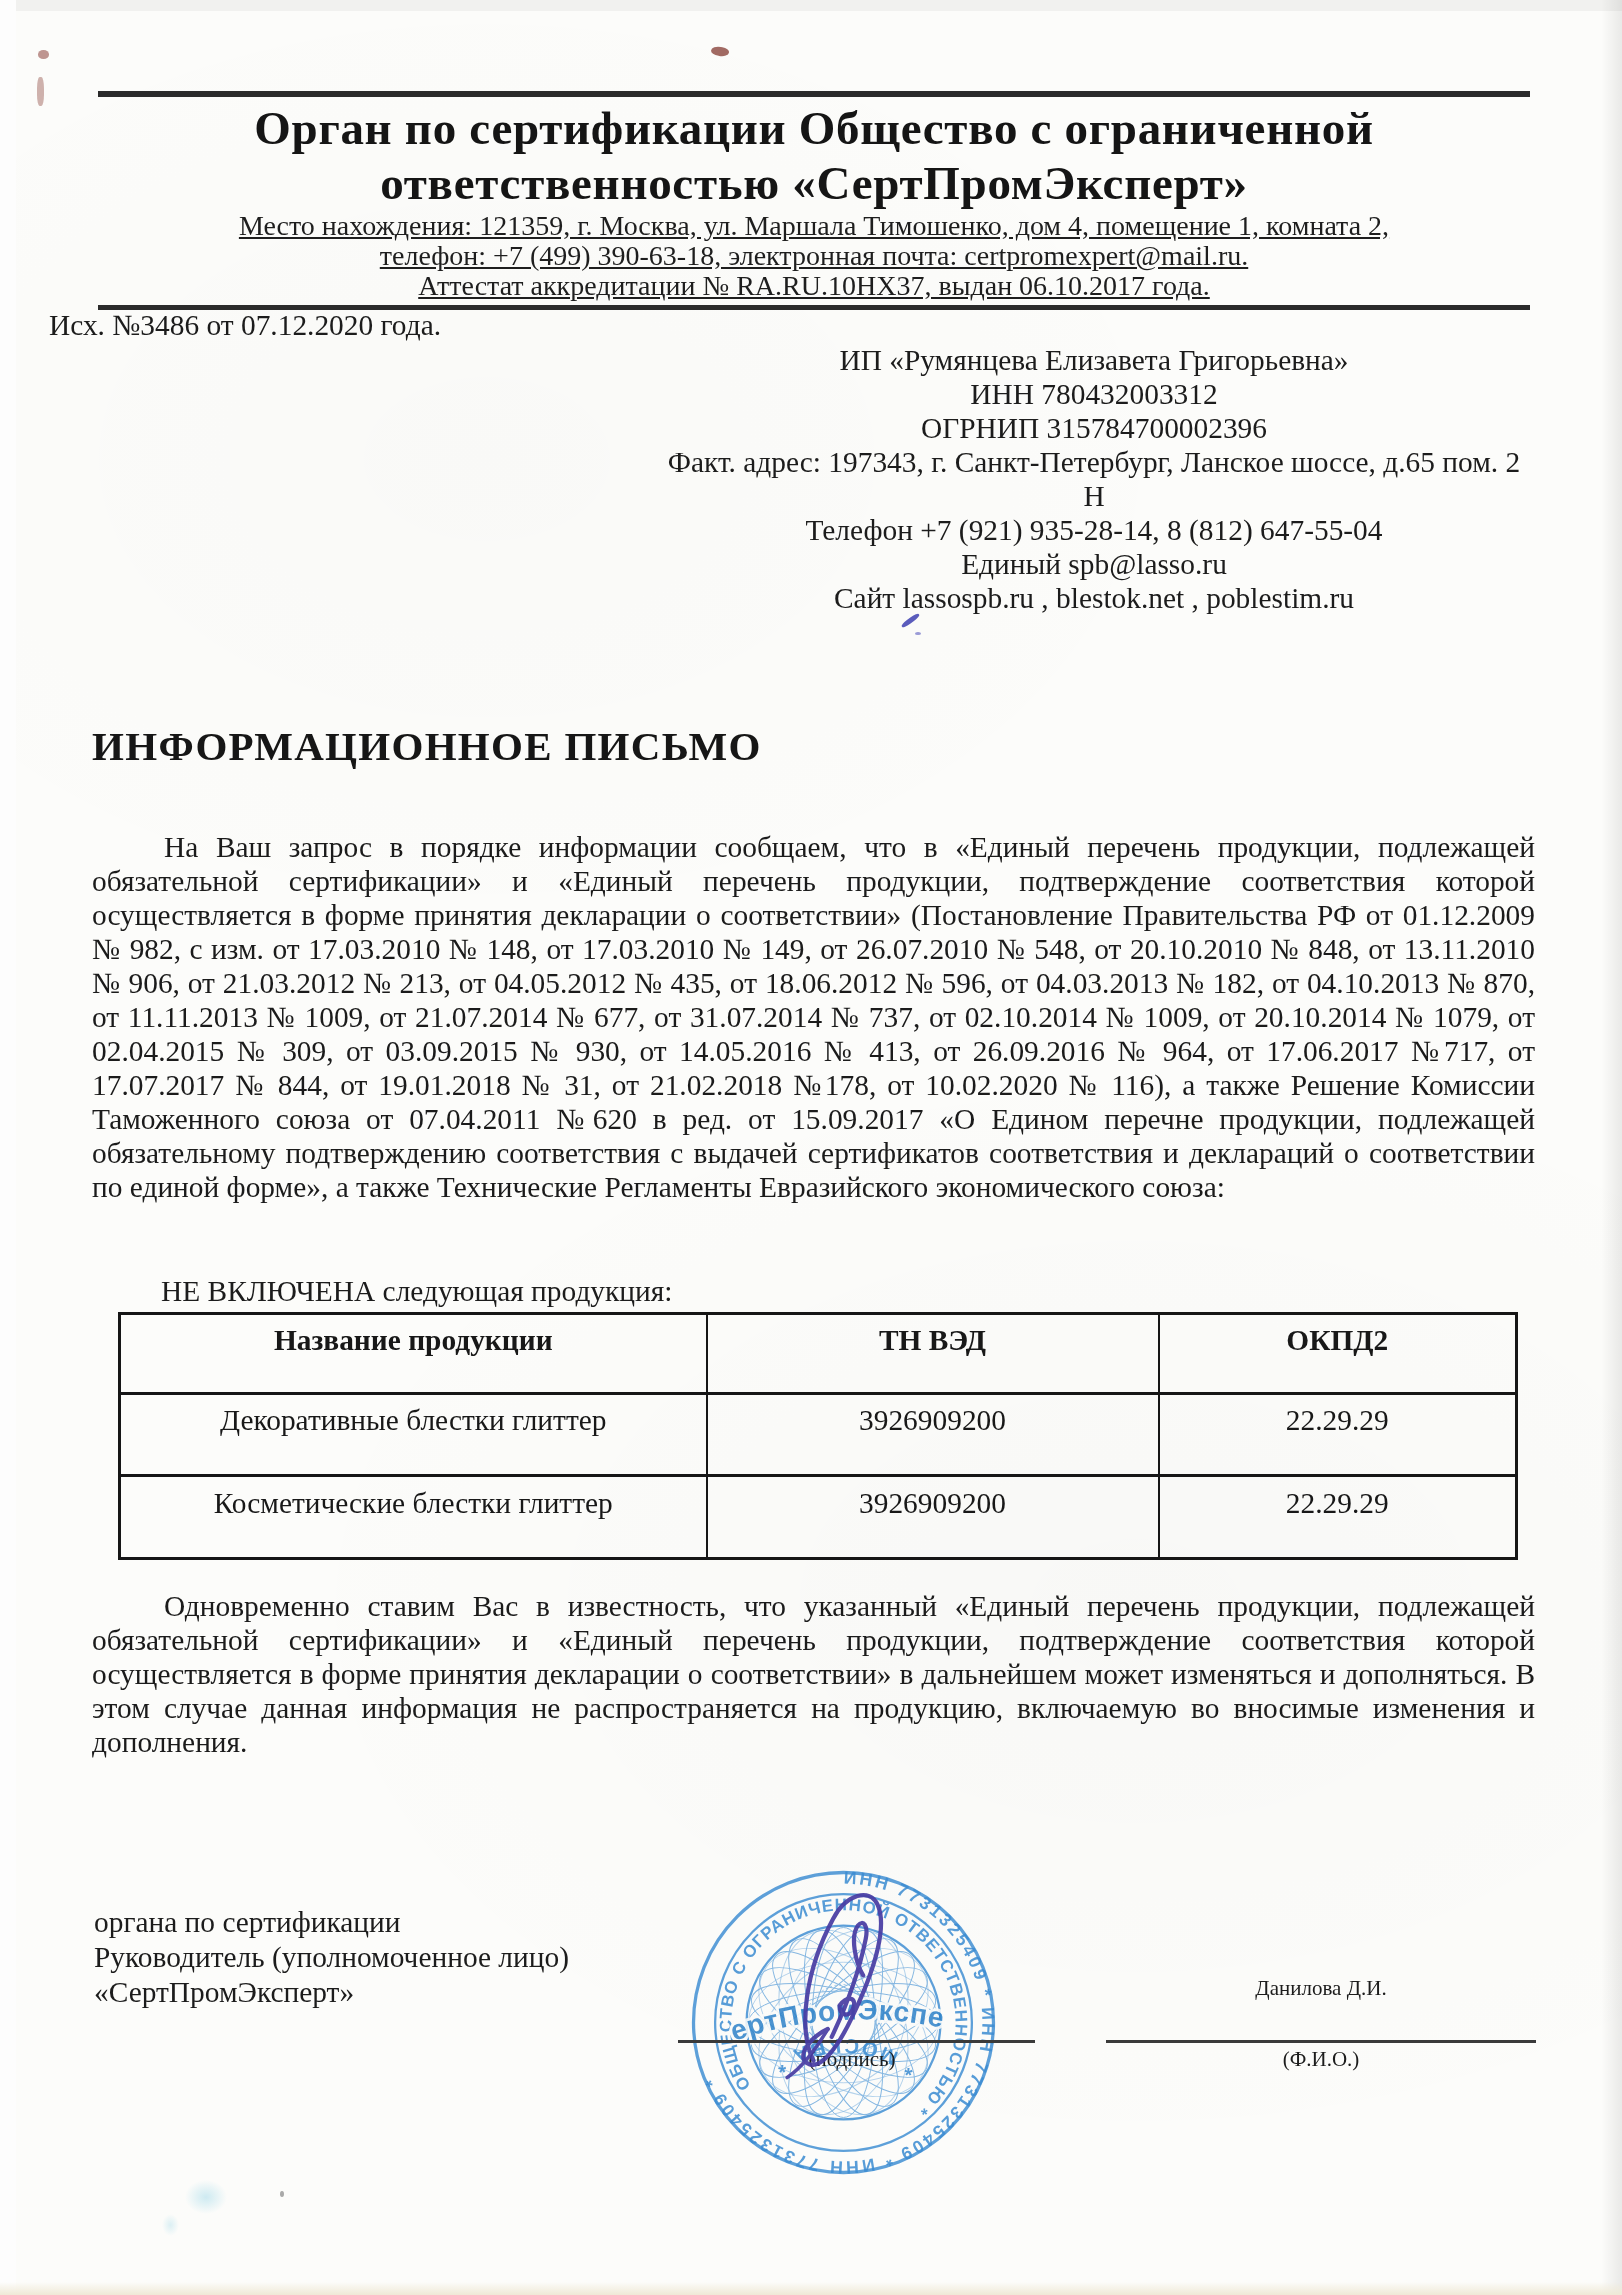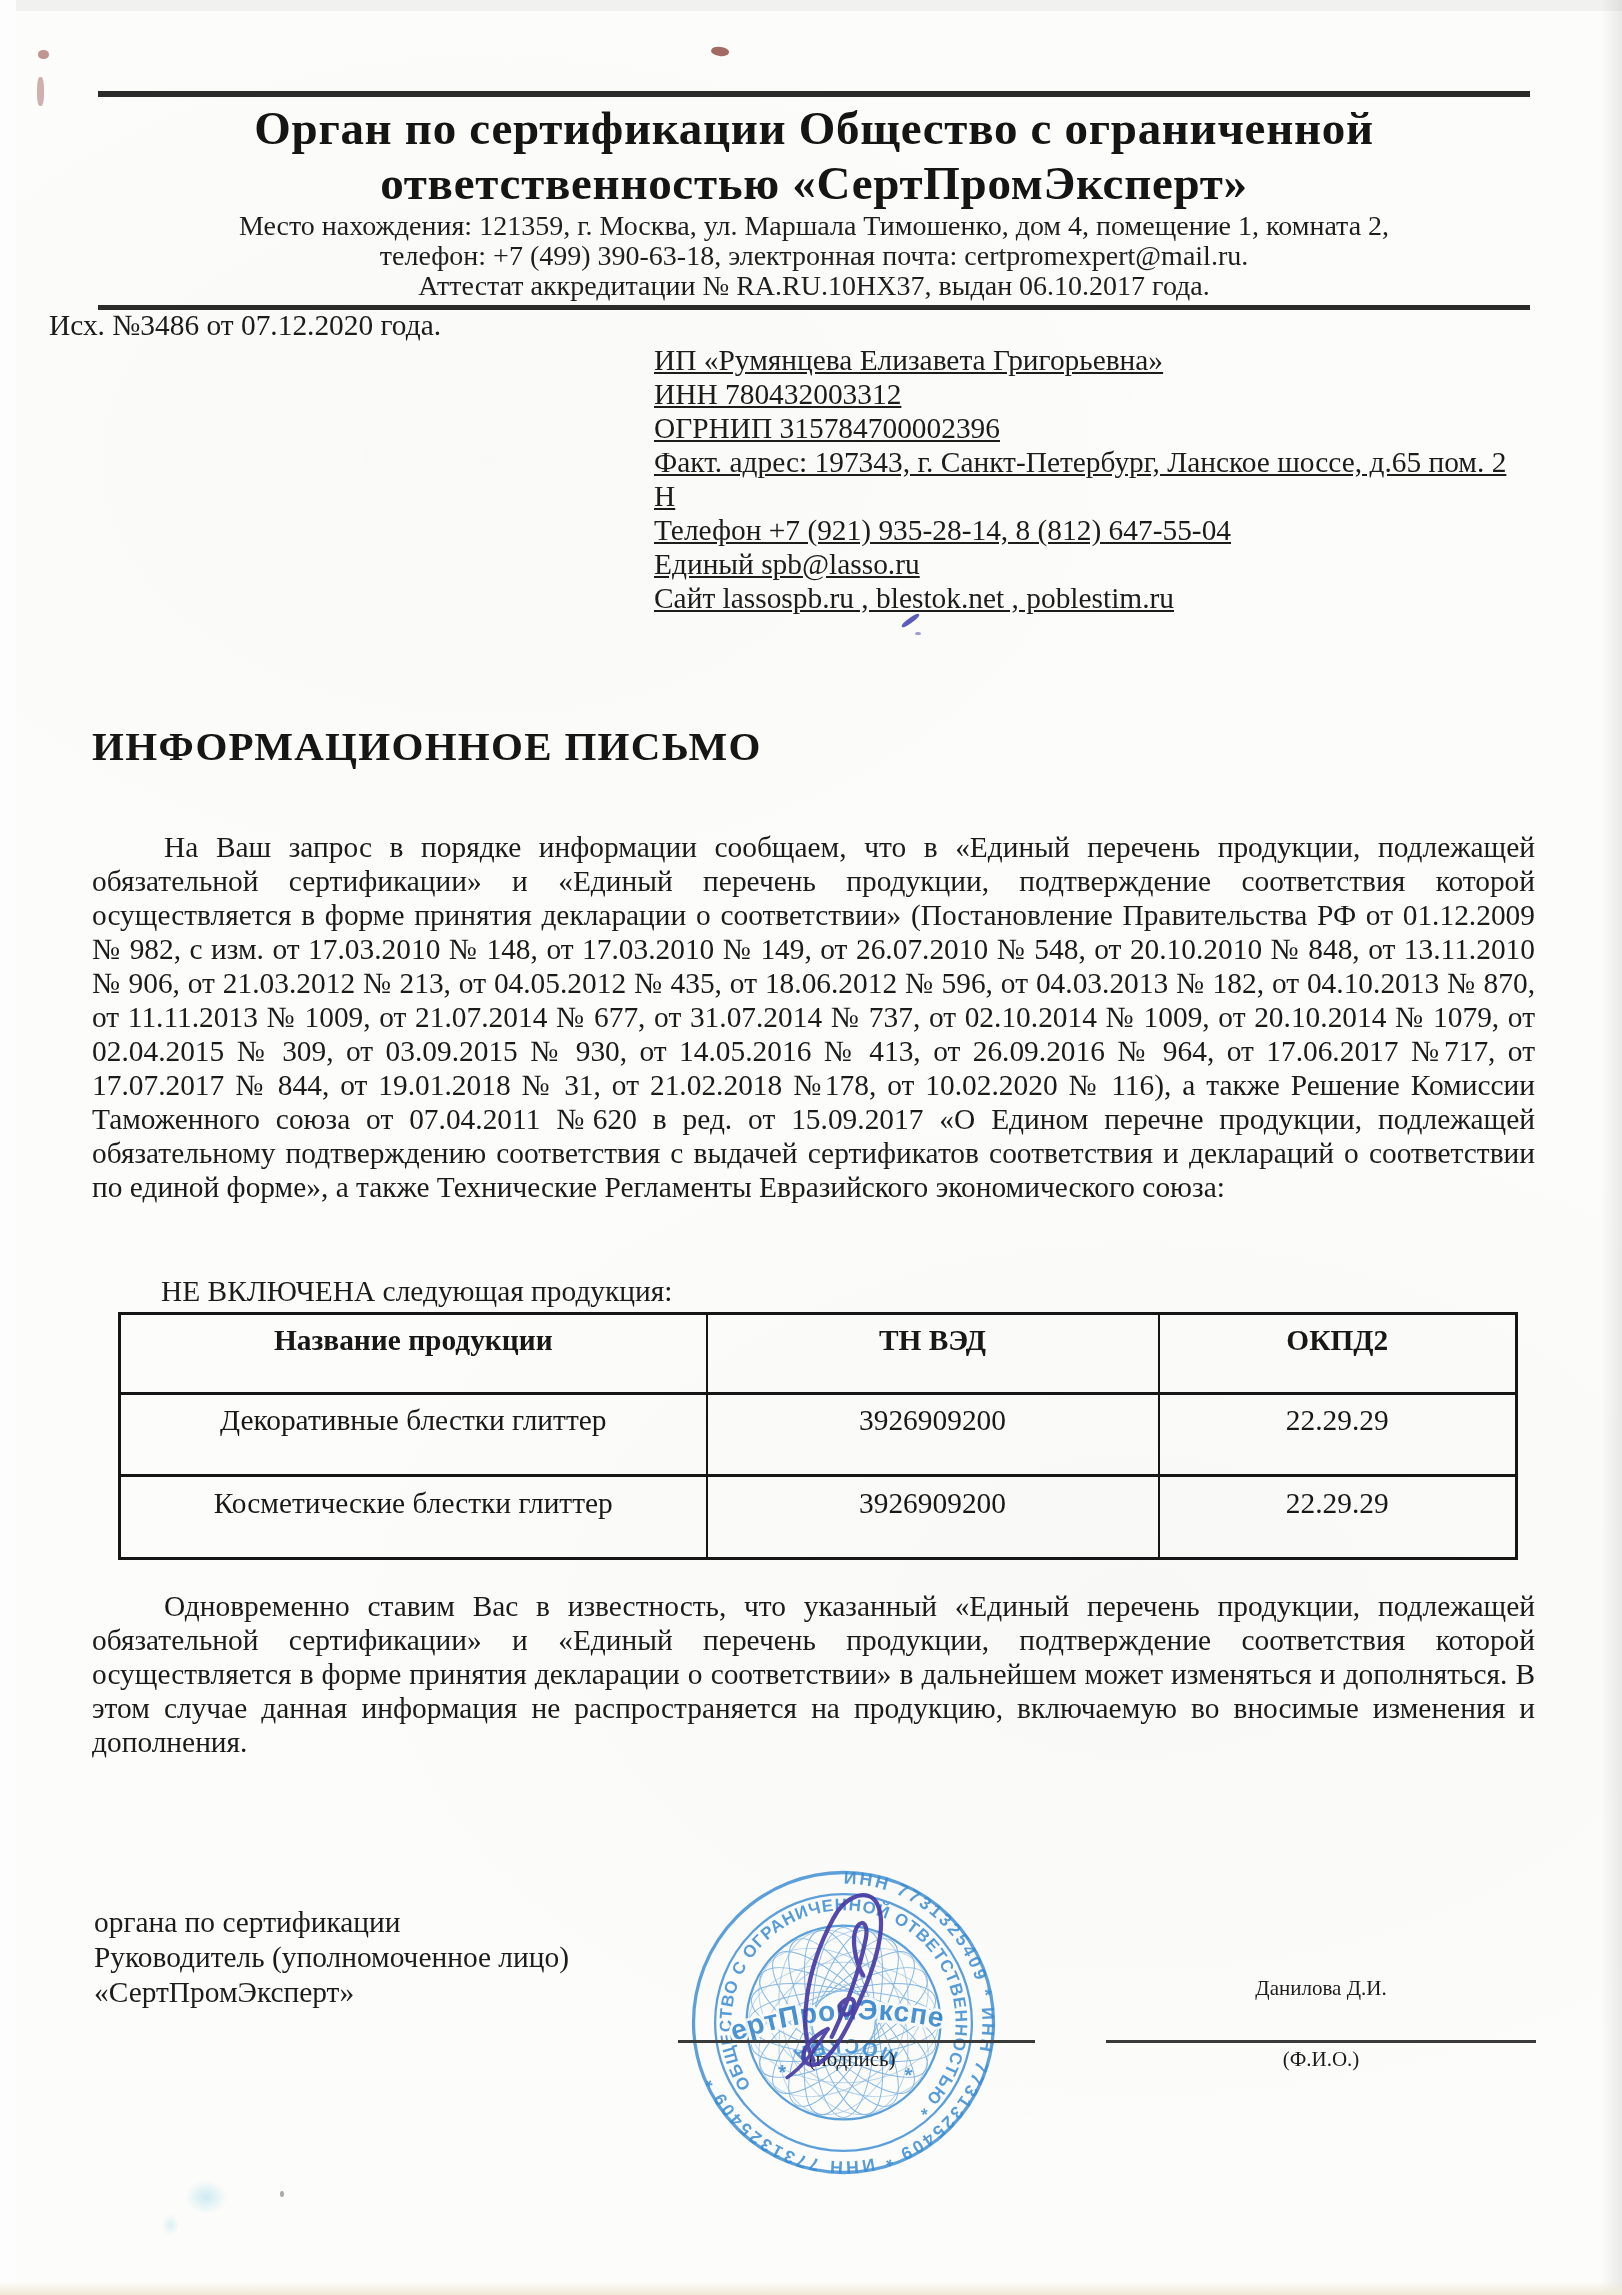--- a/index.html
+++ b/index.html
@@ -13,26 +13,26 @@
     color:#1c1c1c;
   }
   .abs{position:absolute;}
   .rule{background:#2b2b2b; height:5.9px;}
   .org-title{
     left:98px; top:101px; width:1432px; text-align:center;
     font-size:47px; font-weight:bold; line-height:55px; color:#151515; letter-spacing:0.7px;
   }
   .addr-block{
     left:98px; top:211px; width:1432px; text-align:center;
-    font-size:28px; line-height:30px; color:#1e1e1e;
+    font-size:28px; line-height:30px; color:#1e1e1e;text-decoration:underline;
   }
   .isx{ left:49px; top:309px; font-size:29.4px; }
   .recipient{
-    left:654px; top:343px; width:880px; text-align:left;
-    font-size:29.4px; line-height:34px;text-decoration:underline;
+    left:654px; top:343px; width:880px; text-align:center;
+    font-size:29.4px; line-height:34px;
   }
   .doc-title{
     left:92px; top:722px; width:1443px; text-align:left;
     font-size:41px; font-weight:bold; letter-spacing:1.3px; color:#161616;
   }
   .para{
     left:92px; width:1443px; font-size:29.4px; line-height:34px;
     text-align:justify; text-indent:72px; color:#1b1b1b;
   }
   .not-included{ left:92px; top:1243px; width:1443px; font-size:29.4px; padding-left:69px;margin-top:32px; }

